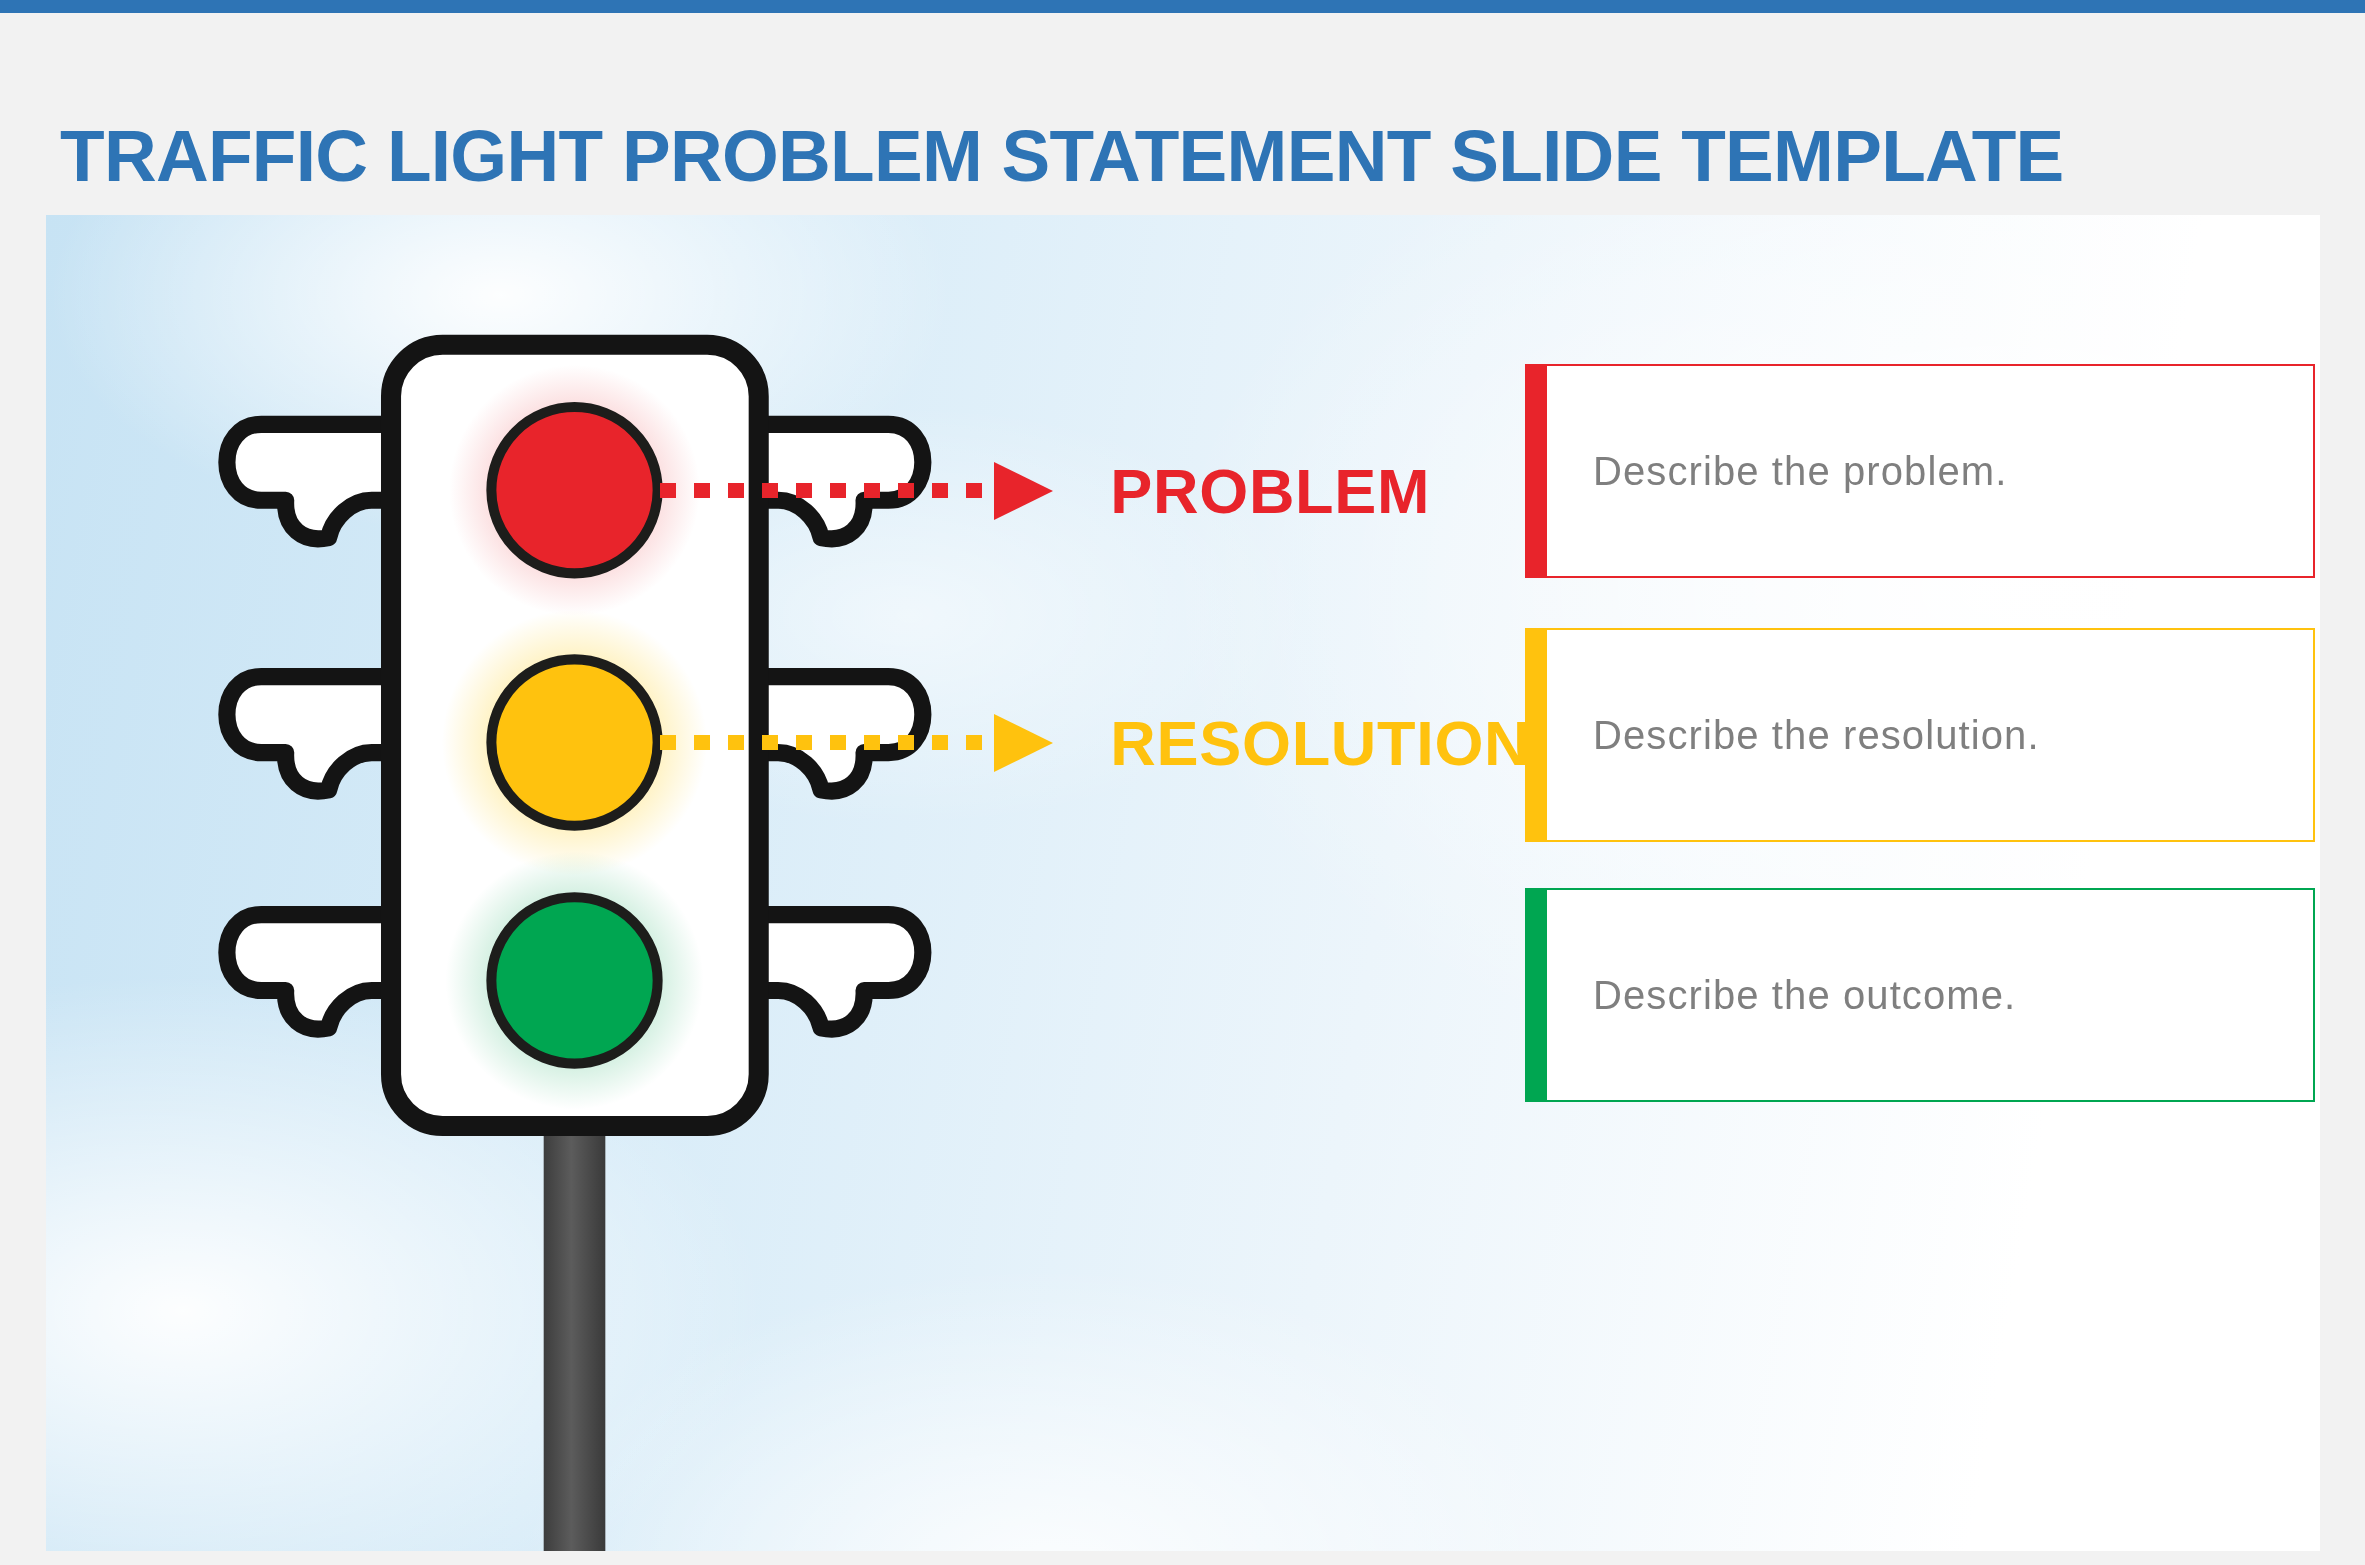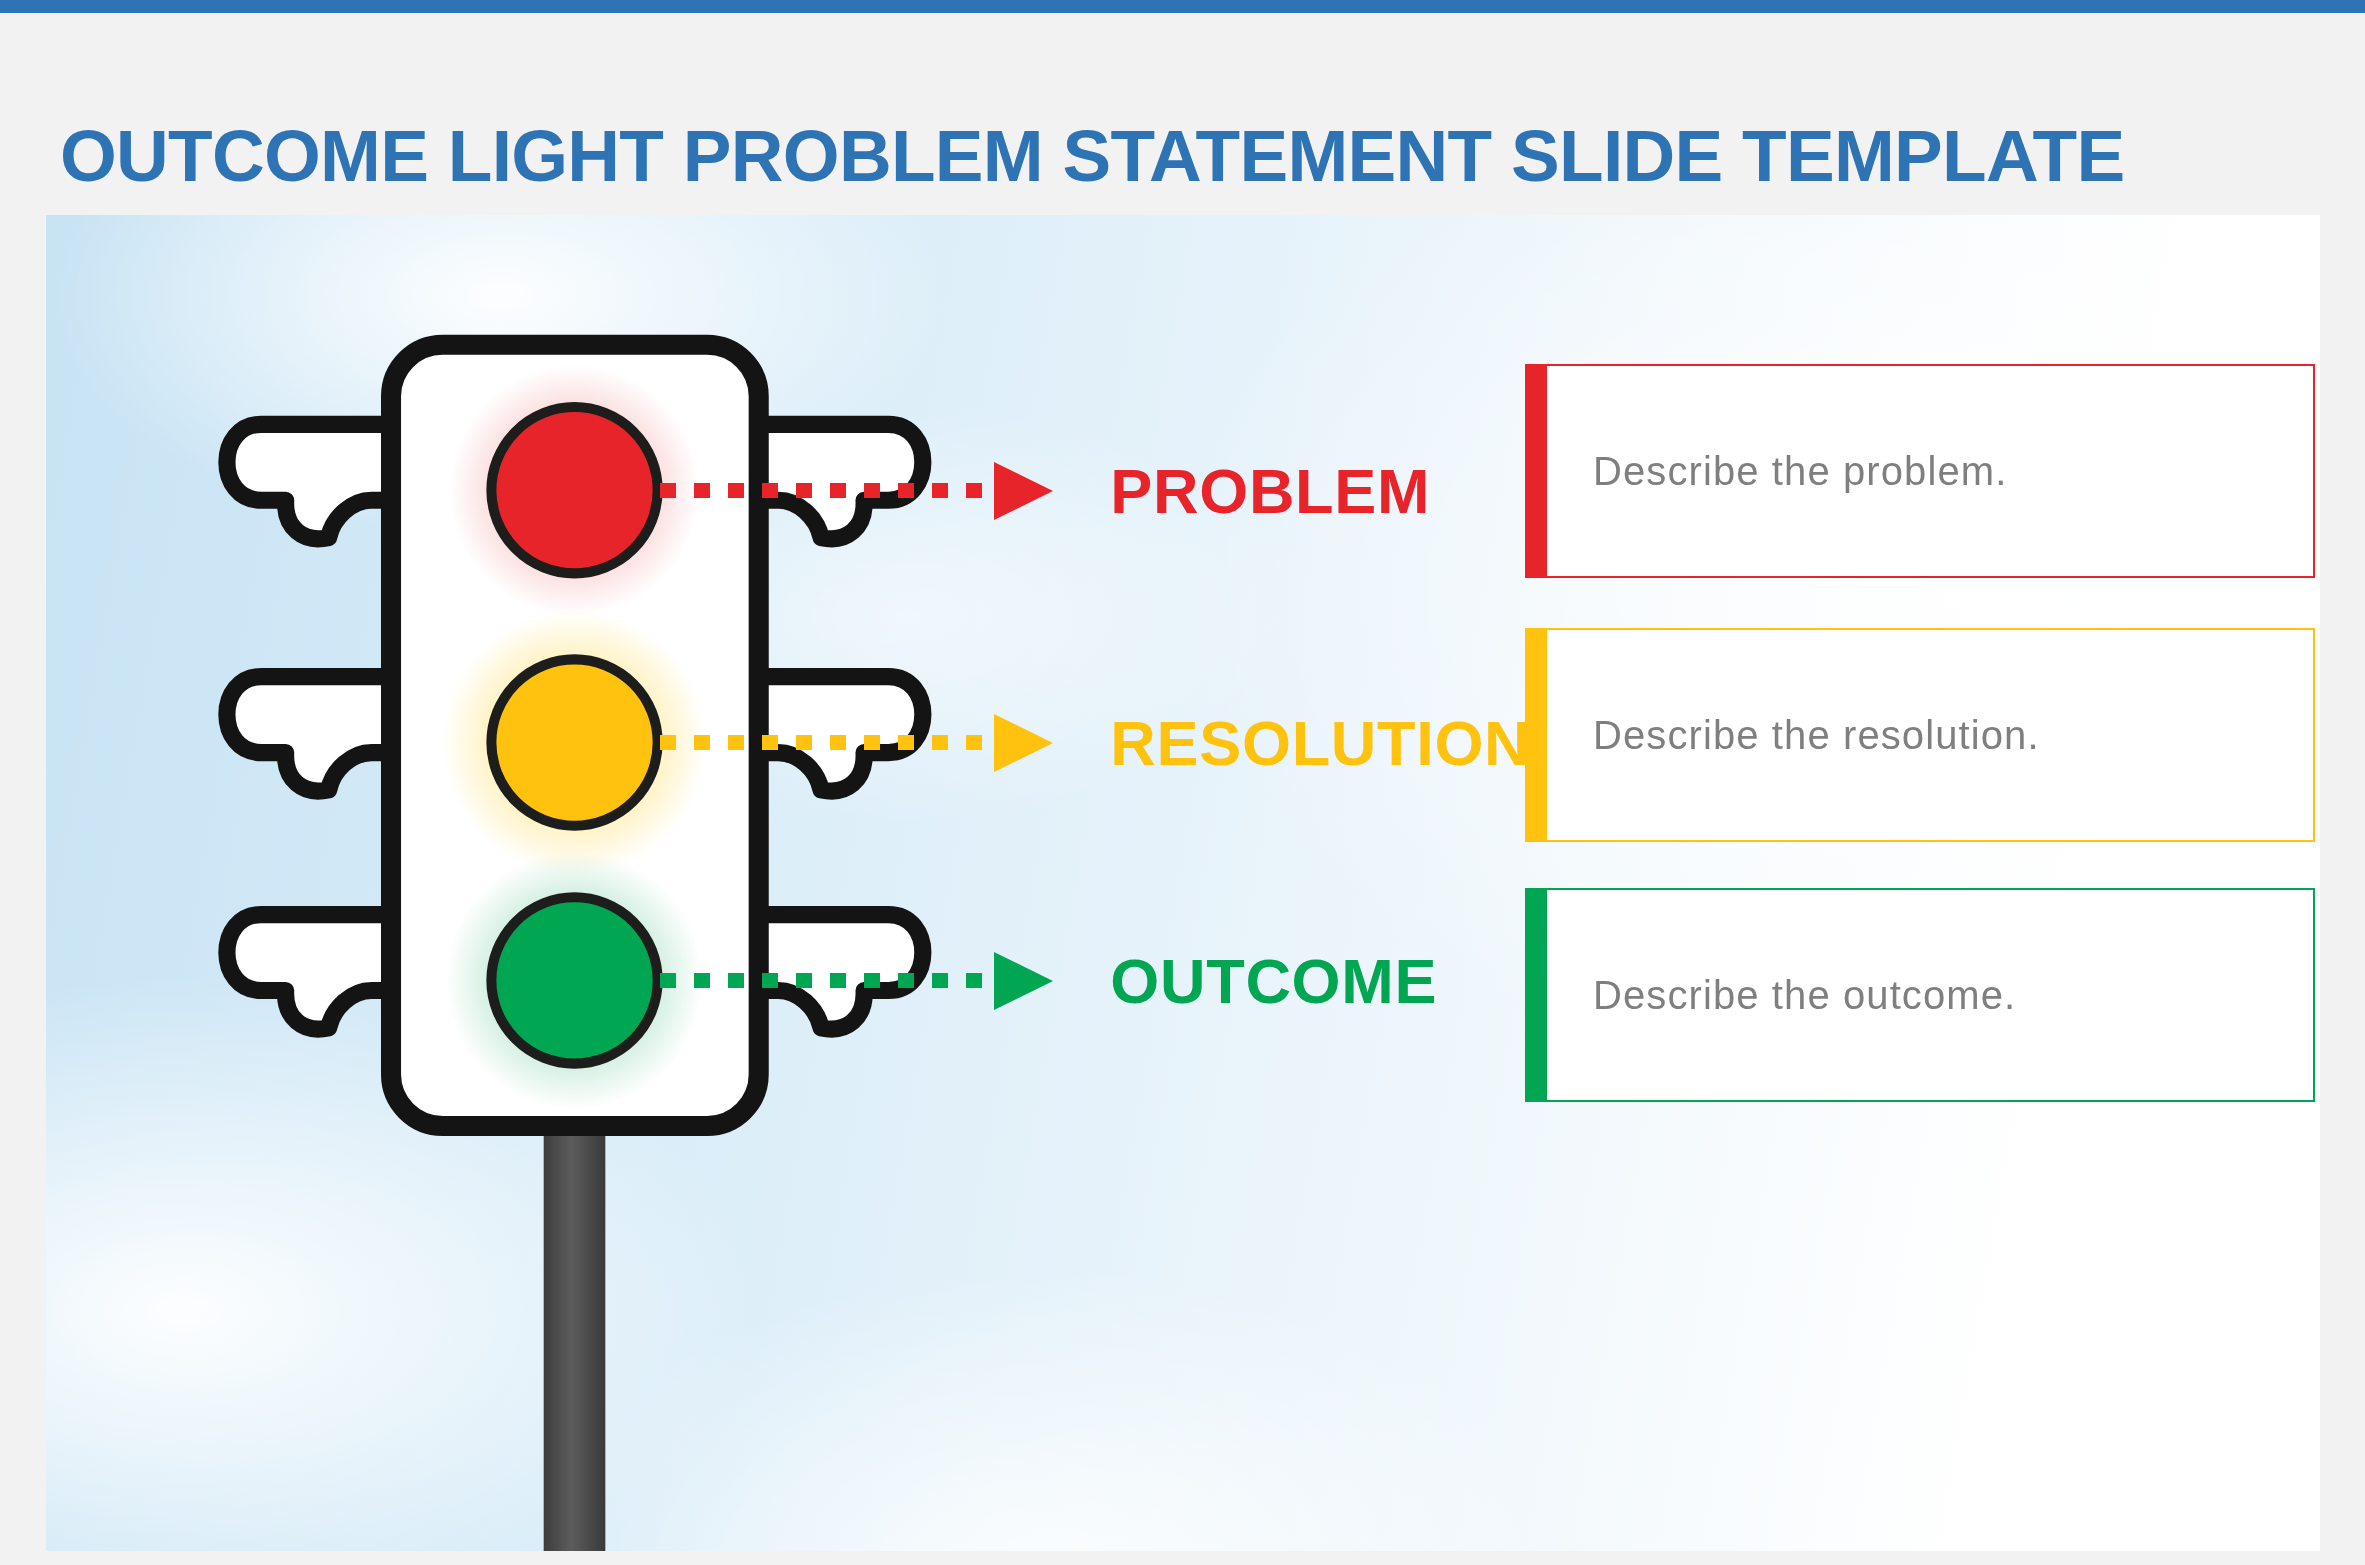--- a/index.html
+++ b/index.html
@@ -74,21 +74,21 @@
     font-size:40px;letter-spacing:1.1px;color:#7F7F7F;white-space:nowrap;
   }
 </style>
 </head>
 <body>
 
 <div class="page">
 
   <div class="top-accent"></div>
 
-  <h1 class="page-title">OUTCOME LIGHT PROBLEM STATEMENT SLIDE TEMPLATE</h1>
+  <h1 class="page-title">TRAFFIC LIGHT PROBLEM STATEMENT SLIDE TEMPLATE</h1>
 
   <div class="canvas">
 
     <svg class="traffic-svg" width="1219" height="1336" viewBox="0 0 1700 1864">
       <defs>
         <linearGradient id="pg" x1="0" y1="0" x2="1" y2="0">
           <stop offset="0" stop-color="#3d3d3d"></stop>
           <stop offset="0.45" stop-color="#5c5c5c"></stop>
           <stop offset="1" stop-color="#3a3a3a"></stop>
         </linearGradient>
@@ -139,25 +139,20 @@
       <div class="arrow-head"></div>
       <span class="row-label">PROBLEM</span>
     </div>
 
     <div class="label-row row-resolution" style="--c: #FFC20E;">
       <div class="dots"></div>
       <div class="arrow-head"></div>
       <span class="row-label">RESOLUTION</span>
     </div>
 
-    <div class="label-row row-outcome" style="--c: #00A651;">
-      <div class="dots"></div>
-      <div class="arrow-head"></div>
-      <span class="row-label">OUTCOME</span>
-    </div>
 
     <div class="statement-box box-problem" style="--c: #E8242B;">
       <div class="box-bar"></div>
       <div class="box-text">Describe the problem.</div>
     </div>
 
     <div class="statement-box box-outcome" style="--c: #00A651;">
       <div class="box-bar"></div>
       <div class="box-text">Describe the outcome.</div>
     </div>

